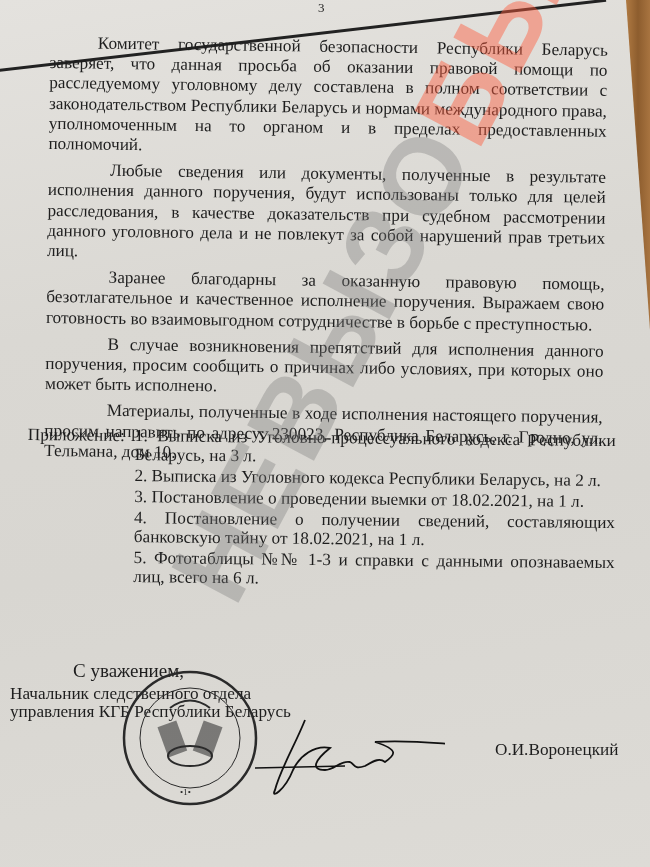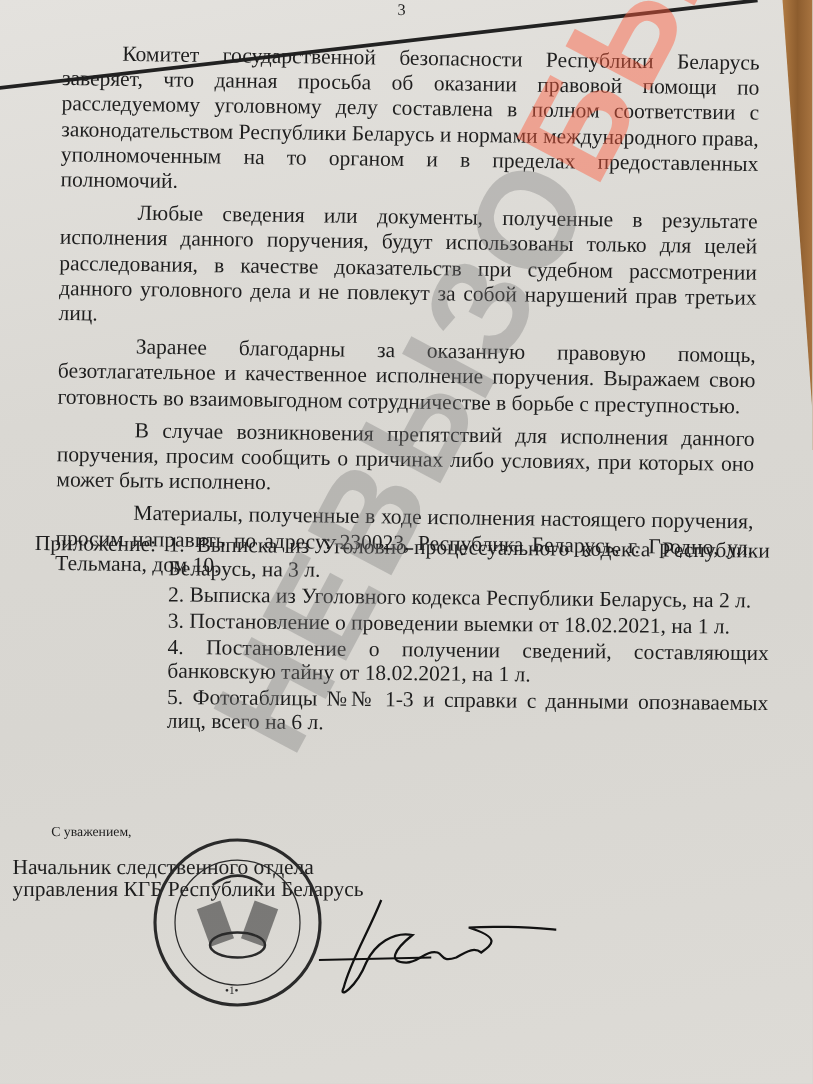--- a/index.html
+++ b/index.html
@@ -37,21 +37,21 @@
   .first-block { top: 33px; left: 50px; width: 558px; }
   .first-block .p:first-child { text-indent: 48px; }
   .attach {
     position: absolute; left: 28px; top: 425px; width: 588px;
     font-size: 17.2px; line-height: 19px; transform: rotate(0.6deg); transform-origin: 0 0;
   }
   .attach .label { position: absolute; left: 0; top: 0; }
   .attach ol { list-style: none; margin: 0; padding: 0 0 0 107px; }
   .attach li { text-align: justify; margin-bottom: 2px; }
   .closing {
-    position: absolute; left: 41px; top: 660px; font-size: 11px;
+    position: absolute; left: 73px; top: 660px; font-size: 19px;
   }
   .sign-block {
     position: absolute; left: 10px; top: 685px; font-size: 17.2px; line-height: 18px;
   }
   .signer {
     position: absolute; left: 495px; top: 740px; font-size: 17.2px;
   }
   .stamp {
     position: absolute; left: 120px; top: 668px; width: 140px; height: 140px;
   }
@@ -115,17 +115,18 @@
     </svg>
   </div>
 
   <div class="signature">
     <svg width="190" height="100" viewBox="0 0 190 100">
       <path d="M50 20 C40 45, 25 70, 20 90 C15 100, 30 90, 38 70 C45 55, 60 45, 75 48 C60 60, 55 70, 70 70 C80 70, 85 60, 95 62 C100 64, 98 70, 110 66 C120 60, 125 58, 130 62 C140 55, 145 50, 120 42 C150 40, 180 43, 195 44" fill="none" stroke="#111" stroke-width="1.8"></path>
       <path d="M0 68 L90 66" fill="none" stroke="#111" stroke-width="1.5"></path>
     </svg>
   </div>
 
+  <div class="signer">О.И.Воронецкий</div>
 
   <div class="watermark">
     <span class="wm-grey">НЕВЫЗО</span><span class="wm-orange">БЫ</span>
   </div>
 </div>
 
 </body></html>

